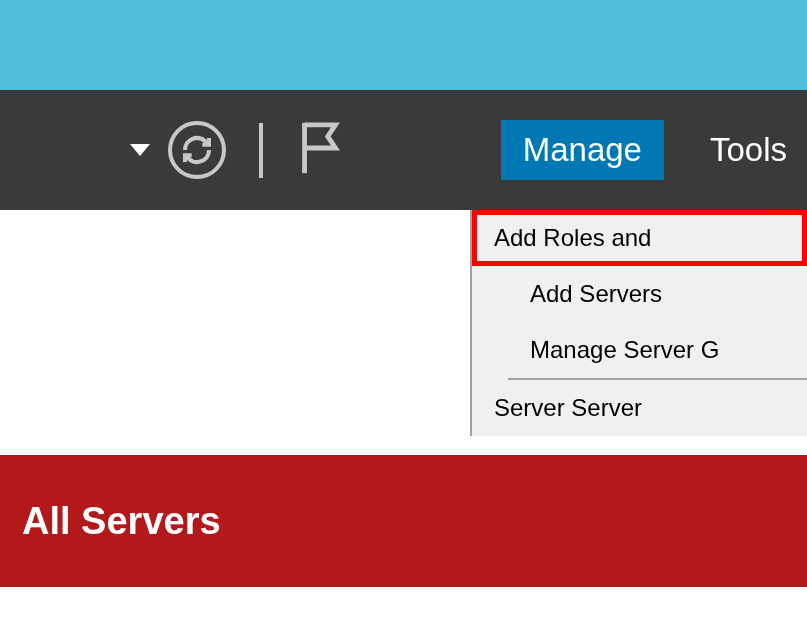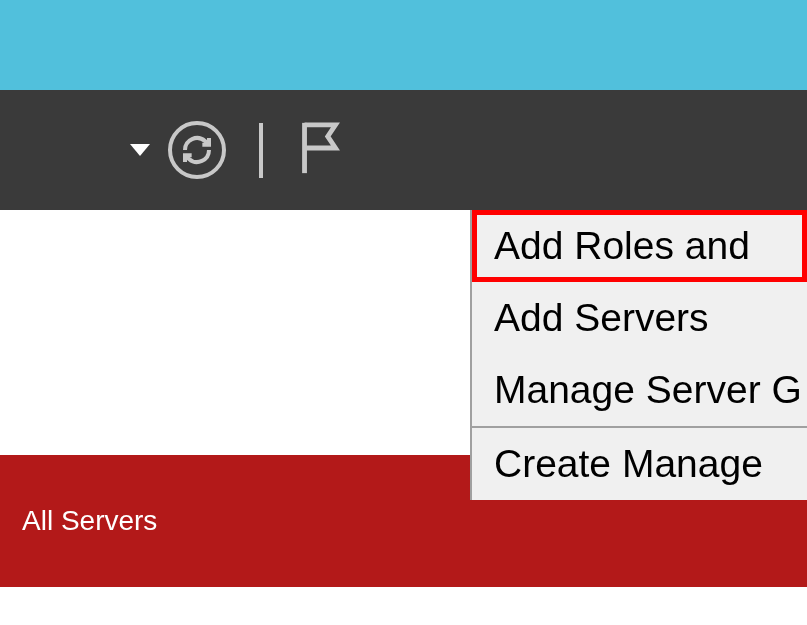--- a/index.html
+++ b/index.html
@@ -106,50 +106,51 @@
     .all-servers-bar {
       width: 100%;
       height: 132px;
       background: #b31919;
       display: flex;
       align-items: center;
       padding-left: 22px;
     }
     .all-servers-text {
       color: #ffffff;
-      font-size: 28px;
-      font-weight: 400;
+      font-size: 38px;
+      font-weight: 700;
     }
     .dropdown-menu {
       position: absolute;
       top: 210px;
       left: 470px;
       width: 337px;
       background: #f0f0f0;
       border-left: 2px solid #a0a0a0;
       z-index: 10;
     }
     .dropdown-item {
       padding: 14px 22px;
-      font-size: 39px;
+      font-size: 24px;
       font-weight: 300;
       color: #000000;
       border-bottom: 2px solid #a0a0a0;
       cursor: pointer;
       white-space: nowrap;
       overflow: hidden;
       background: #f0f0f0;
     }
     .dropdown-item.highlighted {
       border: 5px solid #ff0000;
       padding: 9px 17px;
       margin: 0;
     }
     .dropdown-group {
       border-bottom: 2px solid #a0a0a0;
+      margin-left: 36px;
     }
     .dropdown-group .dropdown-item {
       border-bottom: none;
     }
     .dropdown-item.last {
       border-bottom: none;
     }
   </style>
 </head>
 <body>
@@ -168,29 +169,33 @@
       </svg>
     </div>
     <div class="divider"></div>
     <div class="flag-icon">
       <svg viewBox="0 0 24 30" fill="none" stroke="currentColor" stroke-width="2.5">
         <path d="M4 2 L4 28"></path>
         <path d="M4 3 L20 3 L16 9 L20 15 L4 15"></path>
       </svg>
     </div>
   </div>
+  <div class="menu-items">
+    <div class="menu-item active">Manage</div>
+    <div class="menu-item tools">Tools</div>
+  </div>
 </div>
 
 <div class="content-area">
   <div class="white-strip"></div>
   <div class="all-servers-bar">
     <span class="all-servers-text">All Servers</span>
   </div>
 </div>
 
 <div class="dropdown-menu">
   <div class="dropdown-item highlighted">Add Roles and</div>
   <div class="dropdown-group">
     <div class="dropdown-item">Add Servers</div>
     <div class="dropdown-item">Manage Server G</div>
   </div>
-  <div class="dropdown-item last">Create Manage</div>
+  <div class="dropdown-item last">Server Server</div>
 </div>
 
 </body></html>

